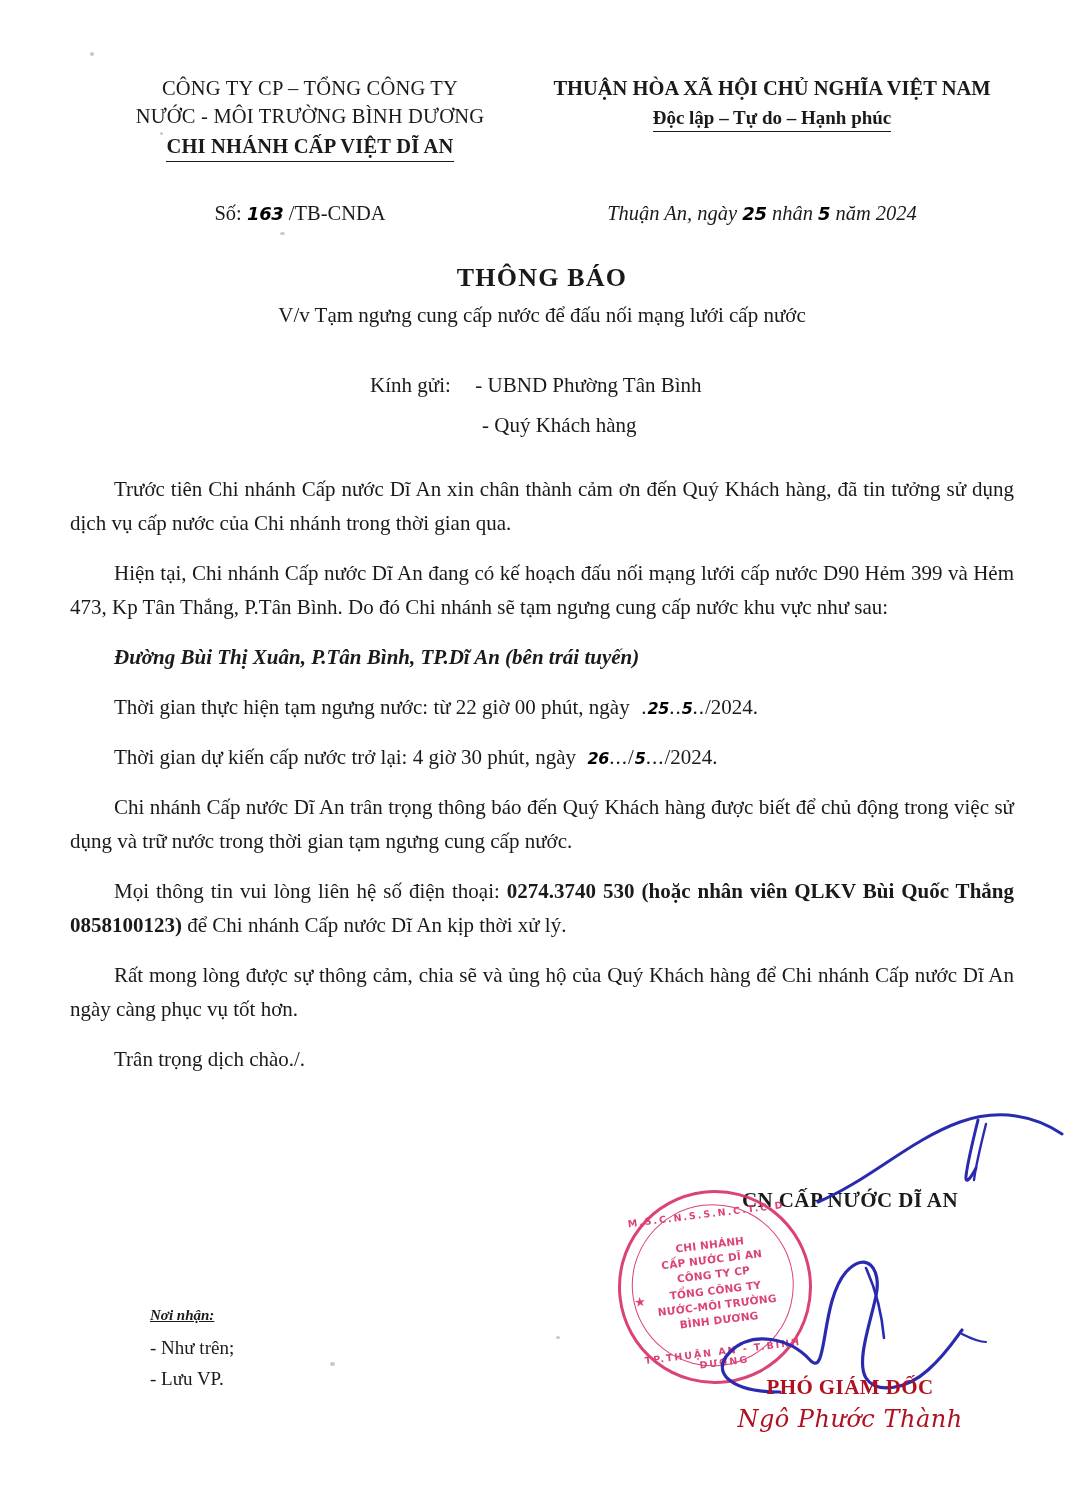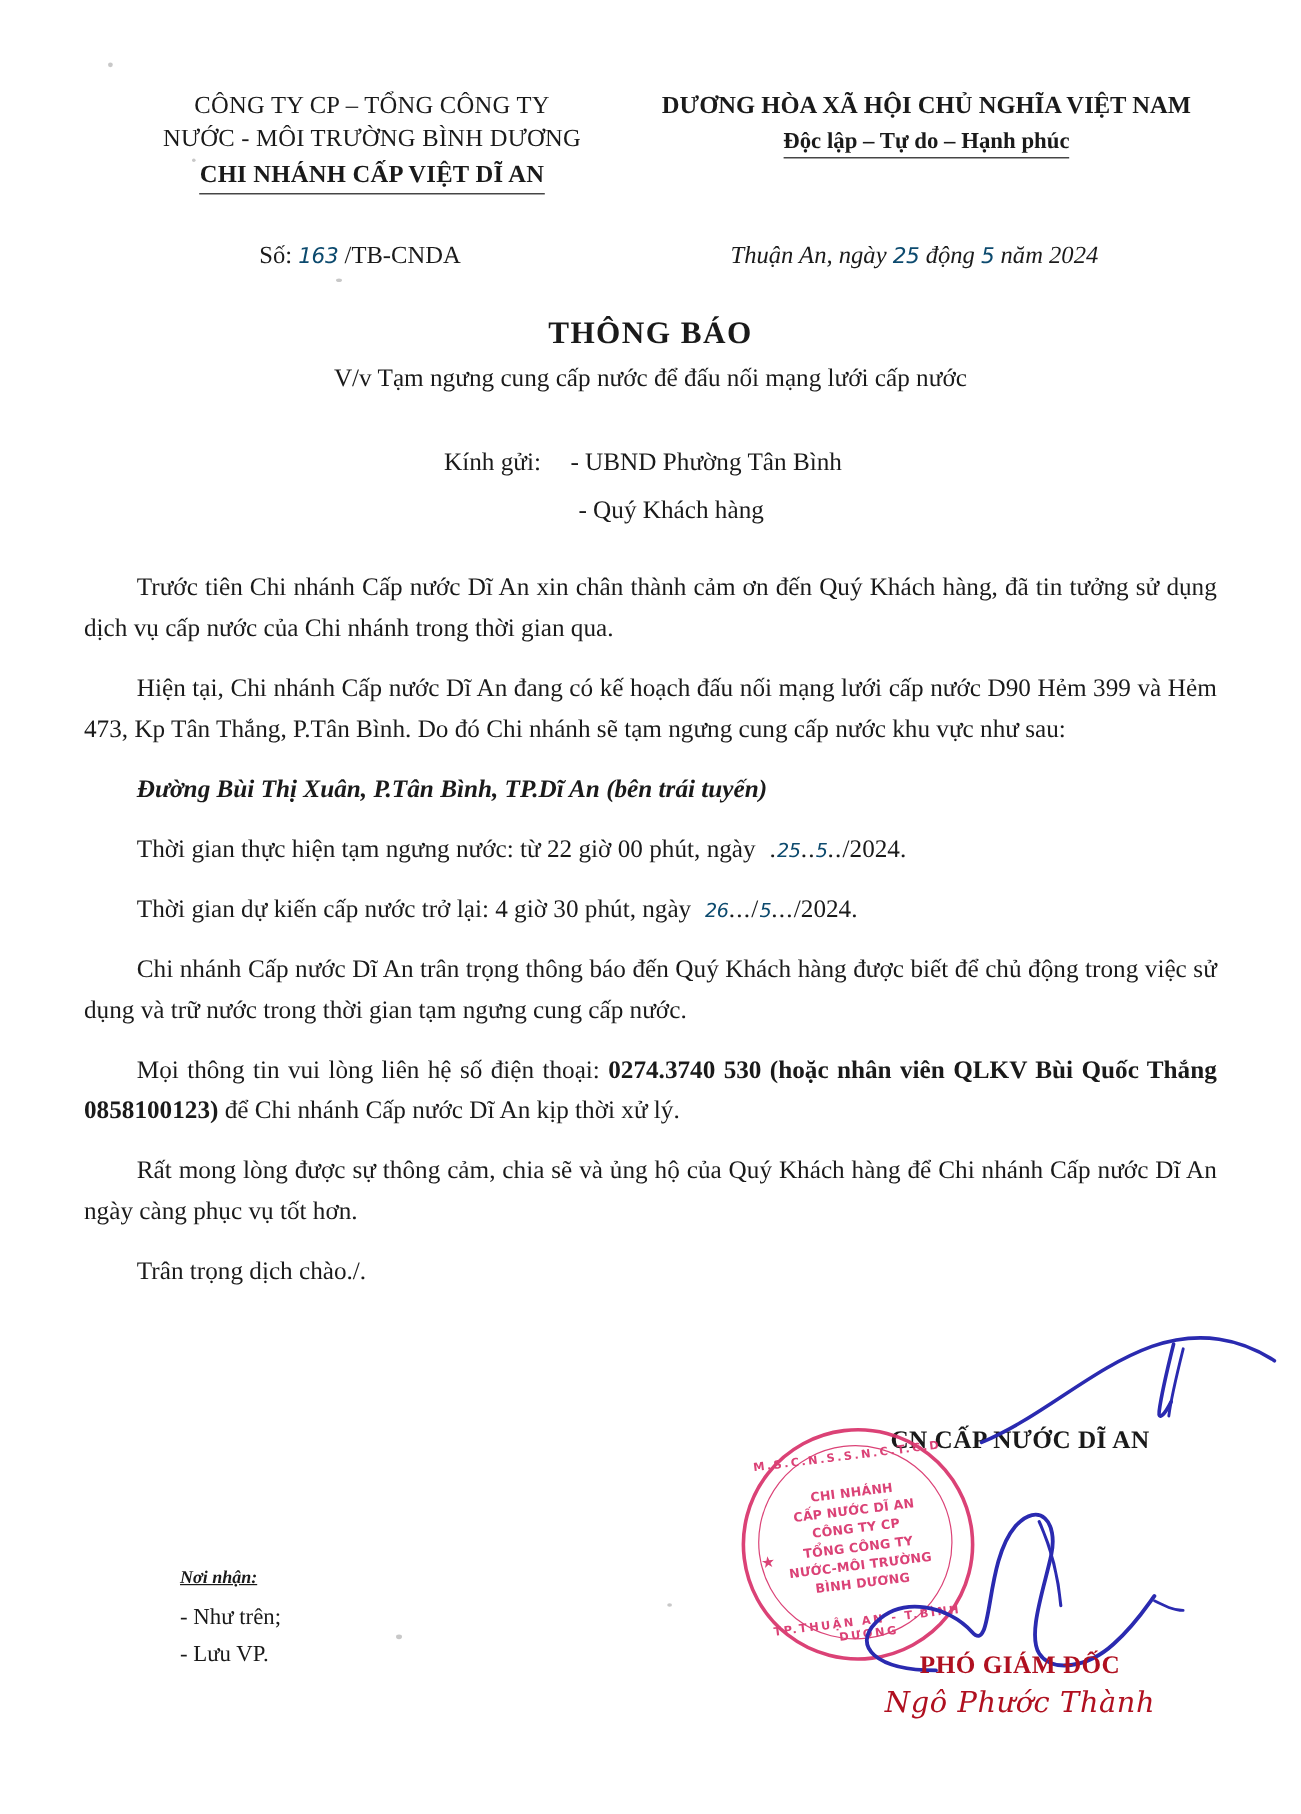--- a/index.html
+++ b/index.html
@@ -86,24 +86,24 @@
   }
   .meta-right {
     flex: 1;
     text-align: center;
     font-size: 20.5px;
     font-style: italic;
     white-space: nowrap;
   }
   .hand {
     font-family: "DejaVu Sans", sans-serif;
-    color: #0c4a6e;
+    color: #000000;
     font-size: 18px;
     font-style: italic;
-    font-weight: normal;
+    font-weight: bold;
     letter-spacing: -0.3px;
   }
   .hand.small { font-size: 16px; }
 
   
   .title-block {
     margin-top: 38px;
     text-align: center;
   }
   .doc-title {
@@ -272,35 +272,35 @@
   <div class="speck" style="left:556px;top:1336px;width:4px;height:3px;"></div>
   <div class="speck" style="left:330px;top:1362px;width:5px;height:4px;"></div>
 
   <div class="header">
     <div class="header-left">
       <div class="org-line">CÔNG TY CP – TỔNG CÔNG TY</div>
       <div class="org-line">NƯỚC - MÔI TRƯỜNG BÌNH DƯƠNG</div>
       <div><span class="org-line bold-underline">CHI NHÁNH CẤP VIỆT DĨ AN</span></div>
     </div>
     <div class="header-right">
-      <div class="nation-line">DƯƠNG HÒA XÃ HỘI CHỦ NGHĨA VIỆT NAM</div>
+      <div class="nation-line">THUẬN HÒA XÃ HỘI CHỦ NGHĨA VIỆT NAM</div>
       <div><span class="nation-sub">Độc lập – Tự do – Hạnh phúc</span></div>
     </div>
   </div>
 
   <div class="meta-row">
     <div class="meta-left">
       <span>Số:</span>
       <span class="hand">163</span>
       <span>/TB-CNDA</span>
     </div>
     <div class="meta-right">
       <span>Thuận An, ngày</span>
       <span class="hand">25</span>
-      <span>động</span>
+      <span>nhân</span>
       <span class="hand">5</span>
       <span>năm</span>
       <span>2024</span>
     </div>
   </div>
 
   <div class="title-block">
     <div class="doc-title">THÔNG BÁO</div>
     <div class="doc-subtitle">V/v Tạm ngưng cung cấp nước để đấu nối mạng lưới cấp nước</div>
   </div>

